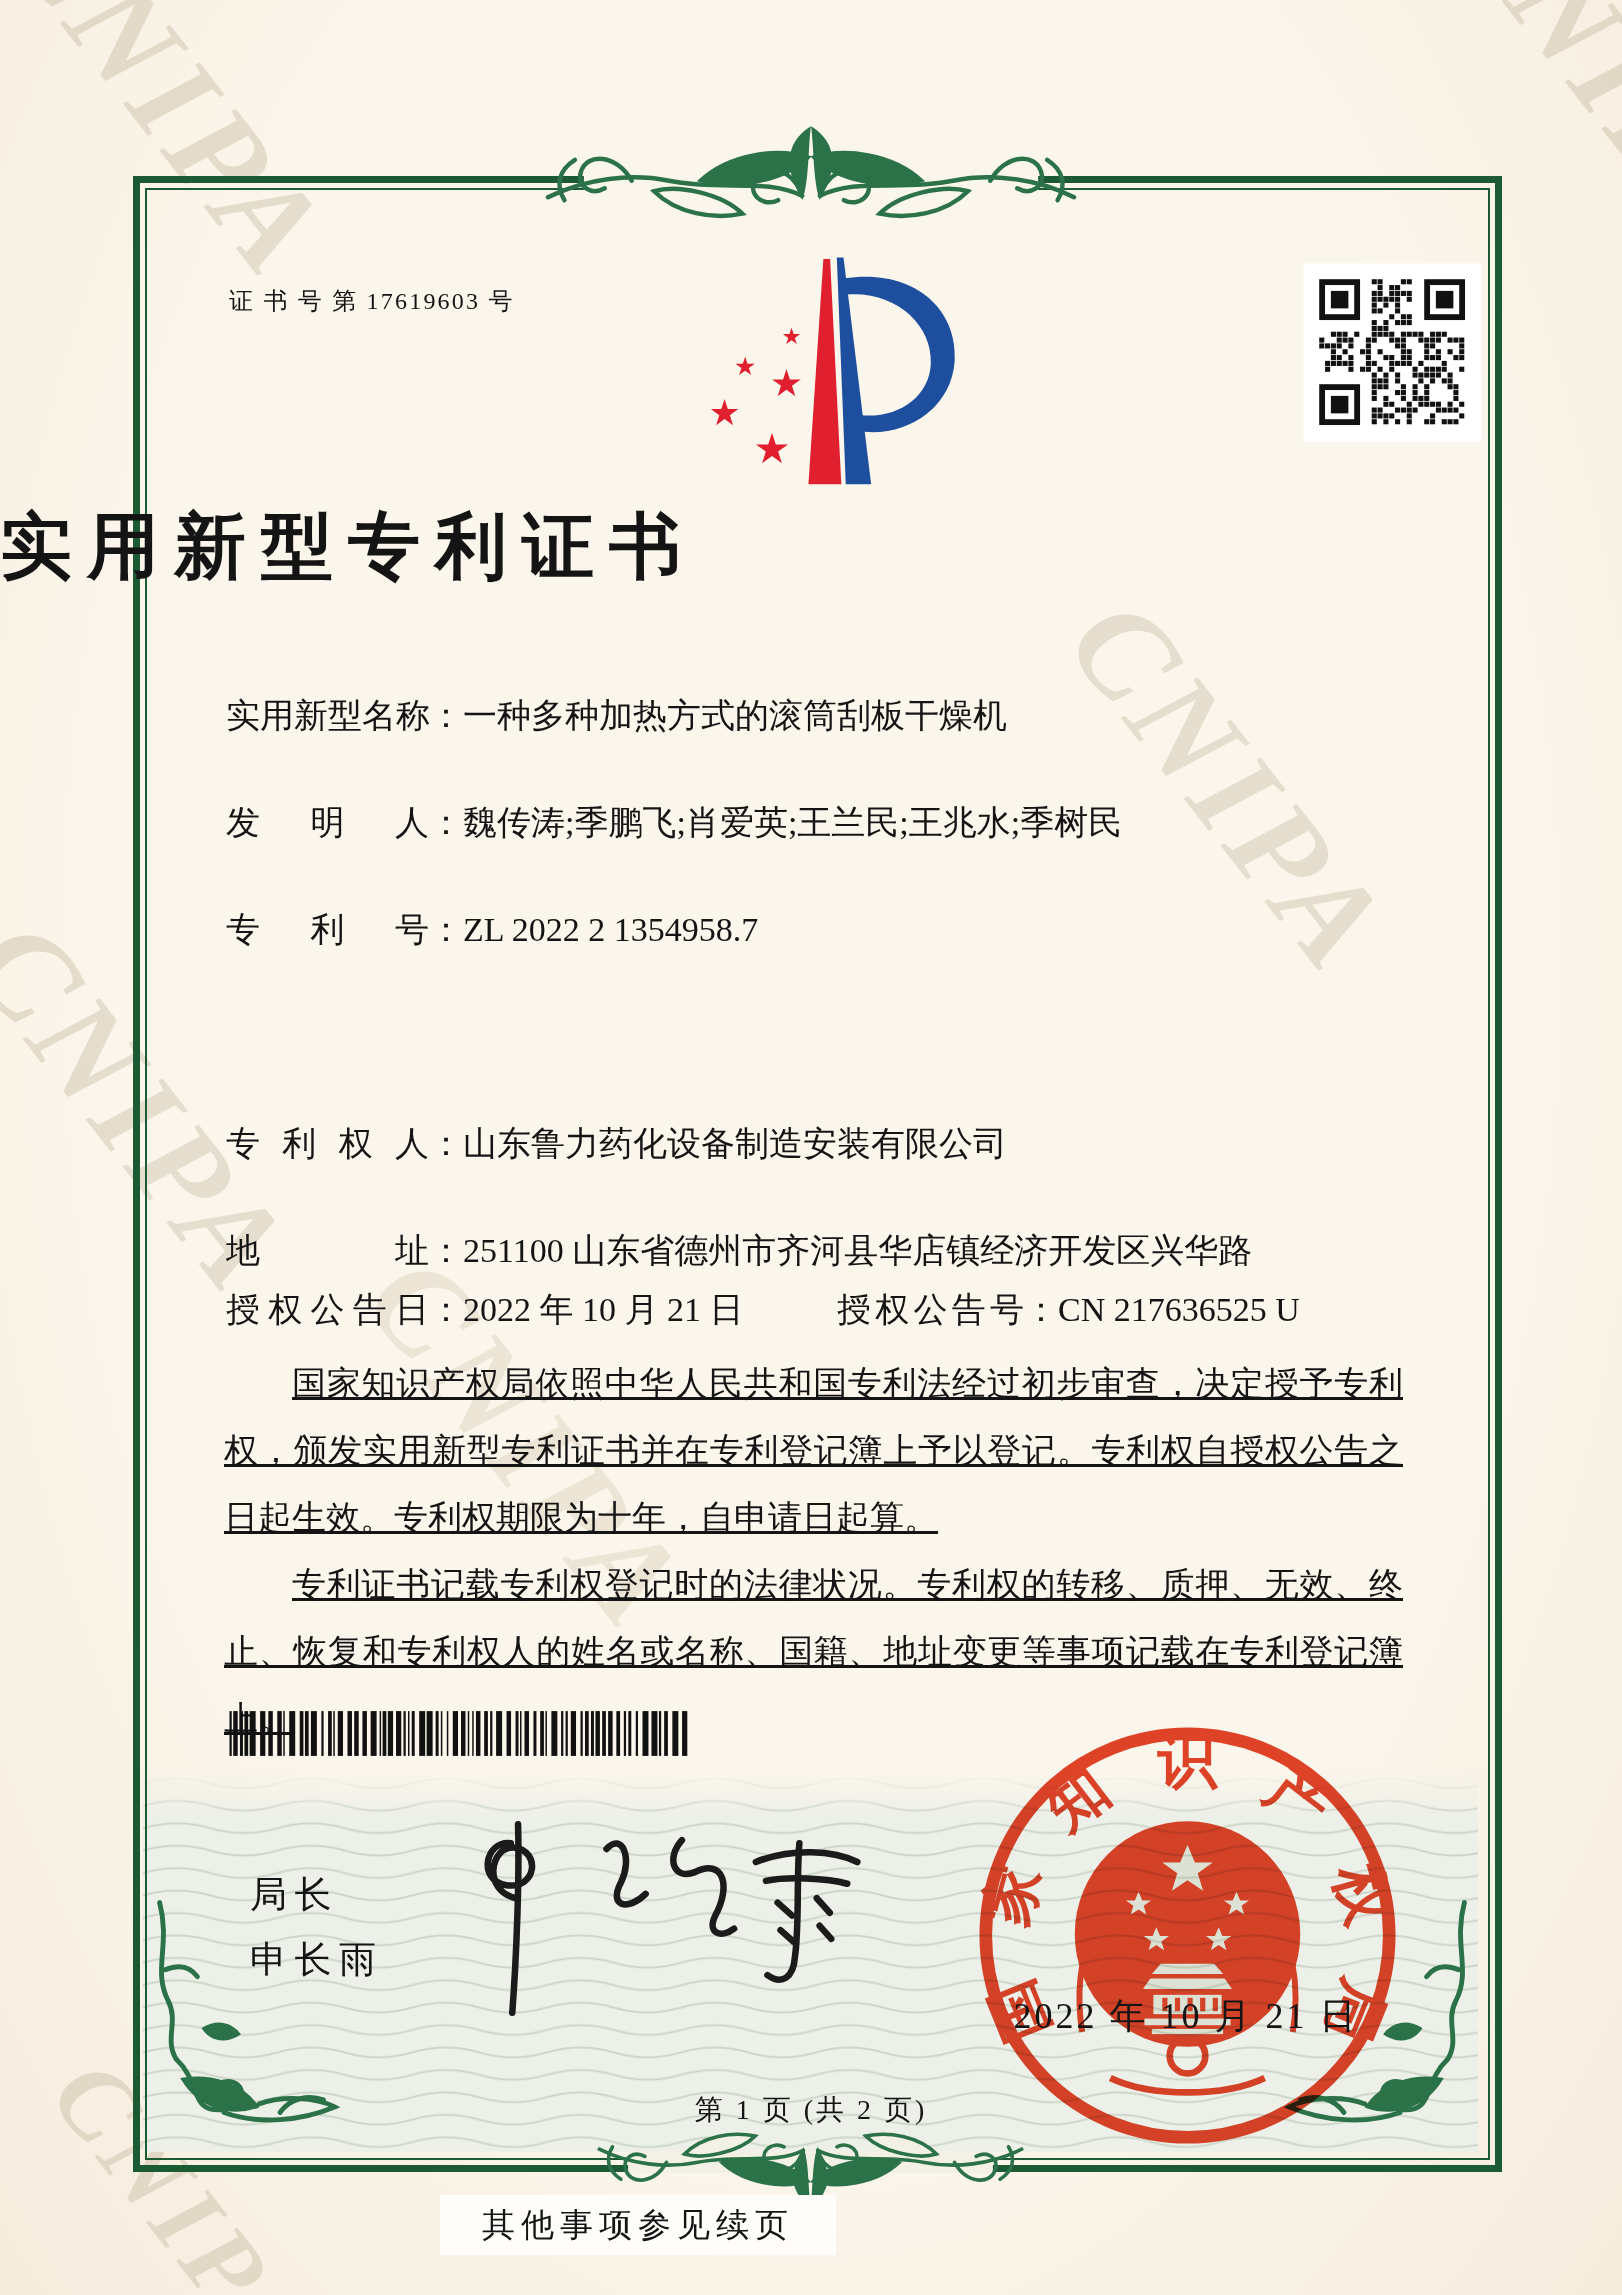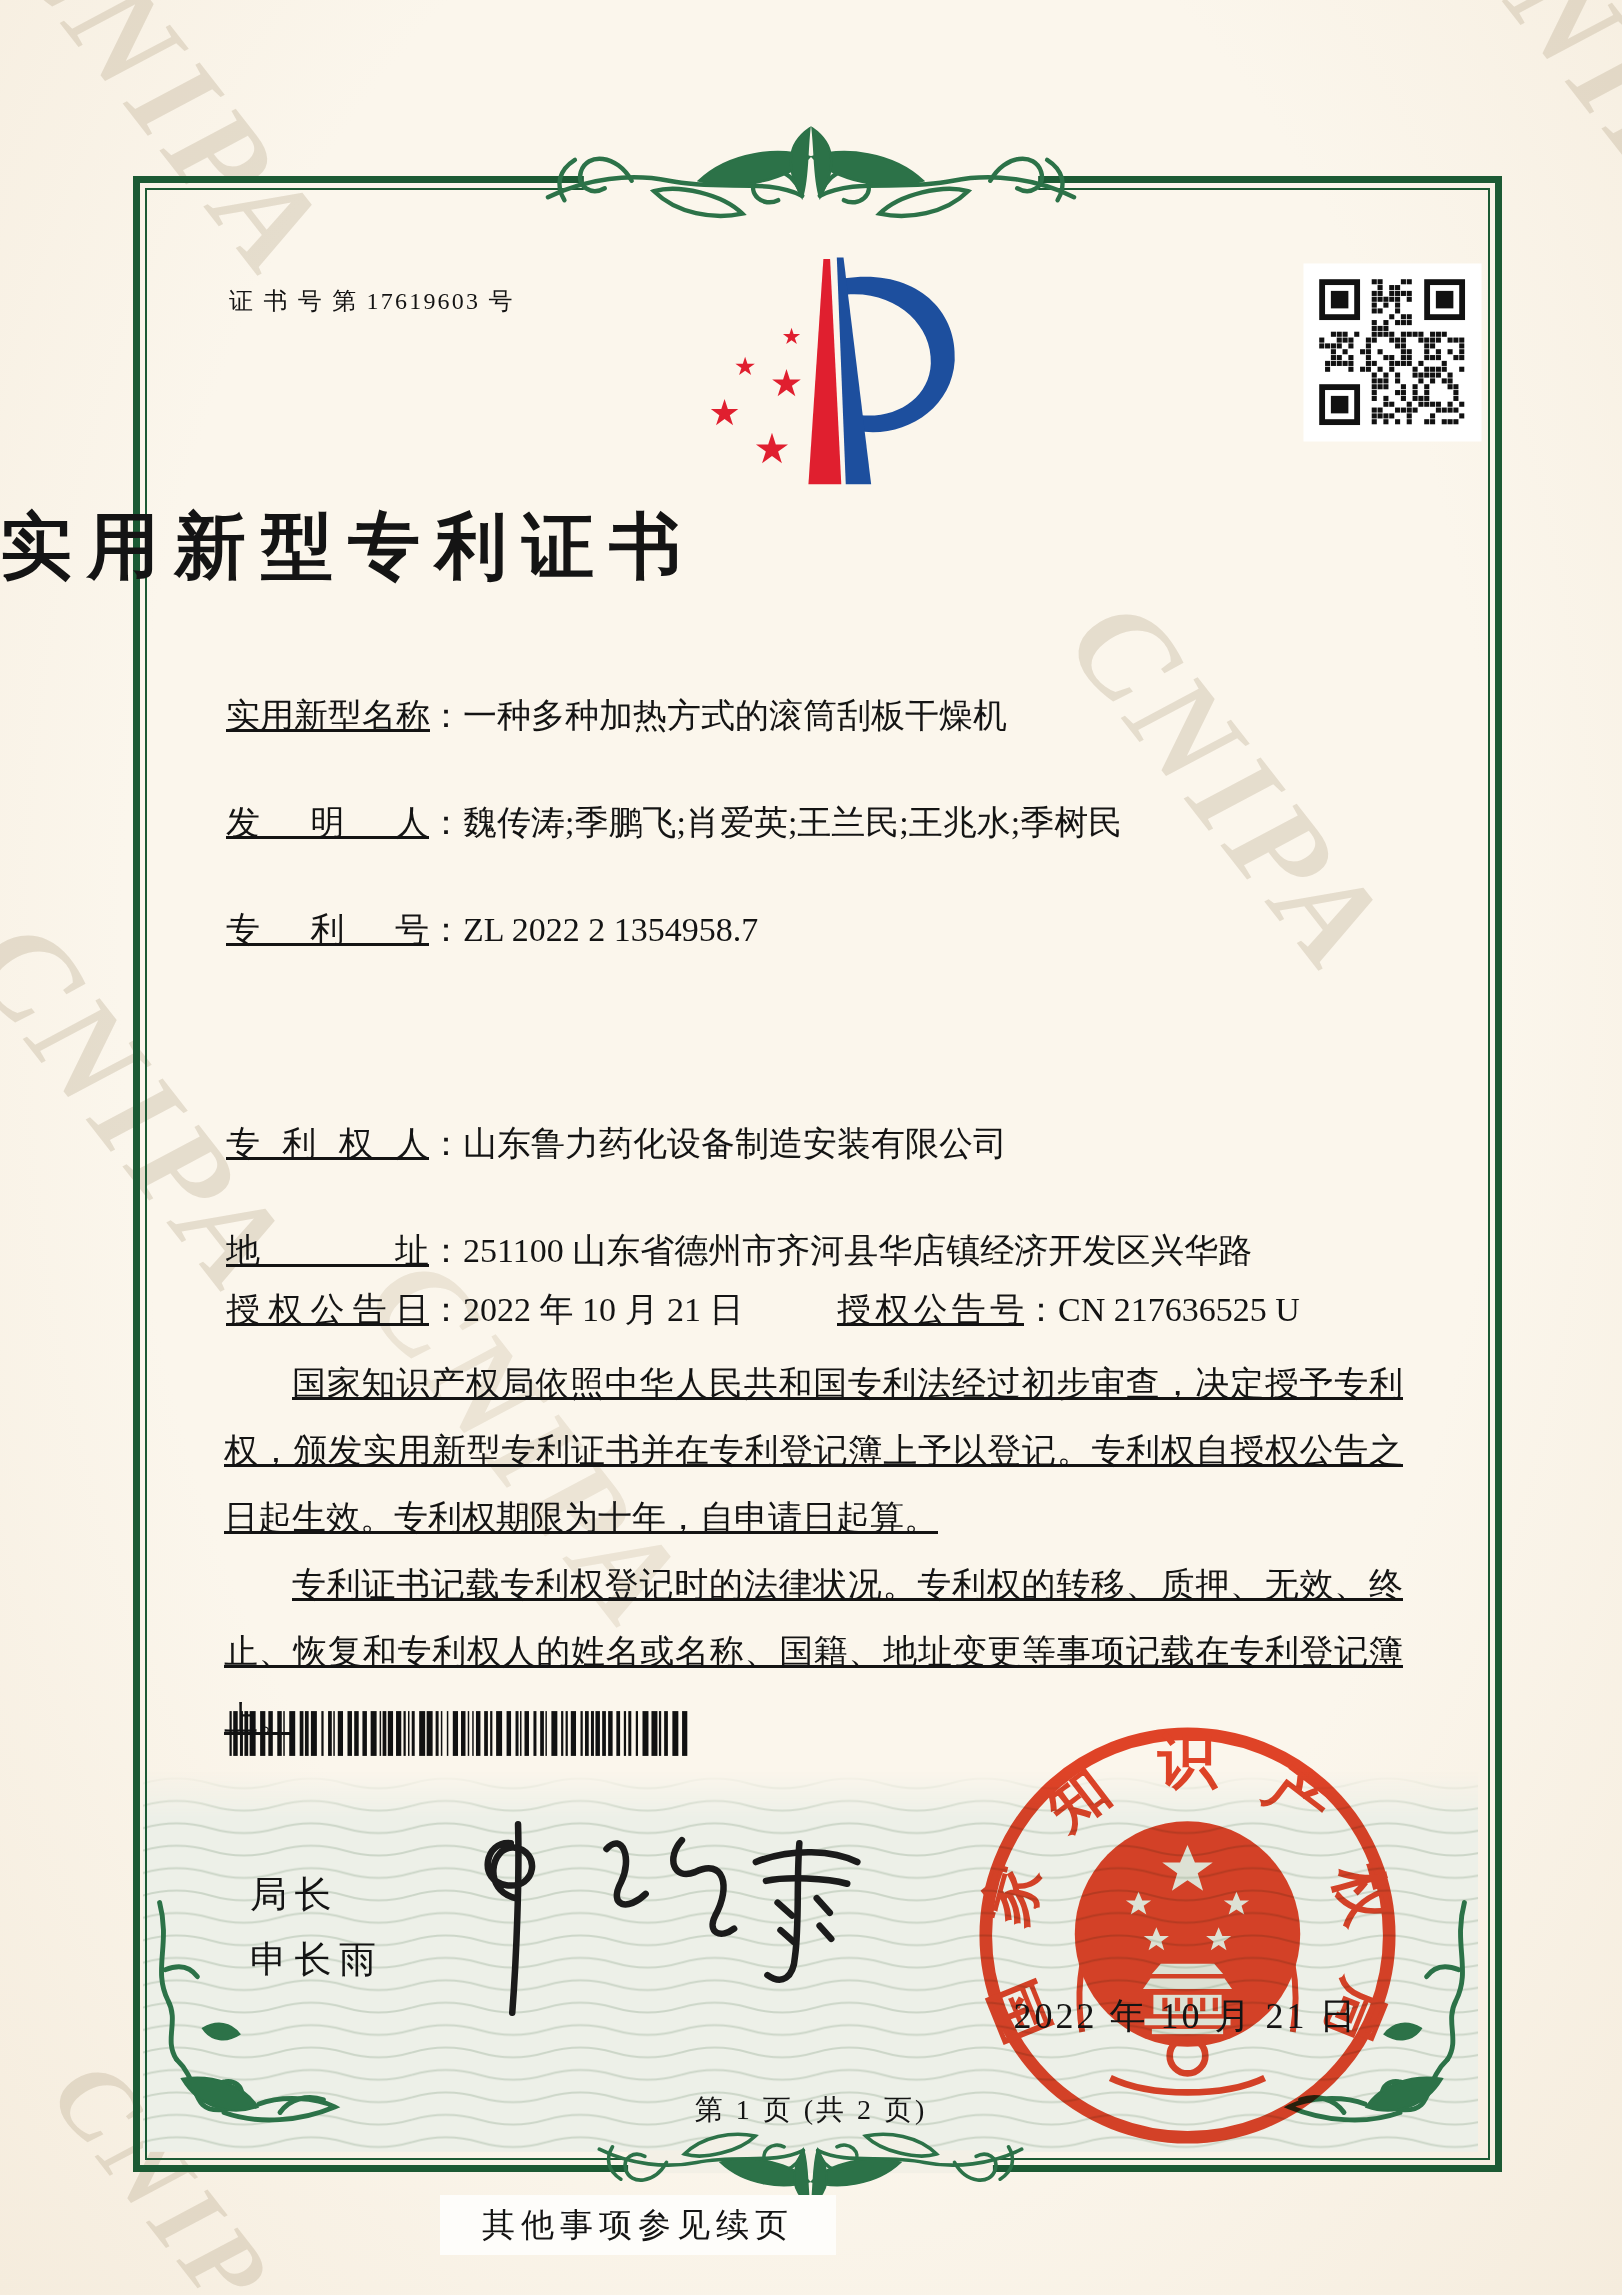--- a/index.html
+++ b/index.html
@@ -39,21 +39,21 @@
   
   .cert-no{position:absolute;left:229px;top:285px;z-index:6;
     font-size:24px;letter-spacing:2.2px;}
   .logo{position:absolute;left:695px;top:247px;width:306px;height:250px;z-index:6;}
   .qr{position:absolute;left:1308px;top:268px;width:169px;height:169px;z-index:6;
       background:#fff;box-shadow:0 0 0 4.5px #fff;}
   .title{position:absolute;left:0;width:1622px;top:499px;z-index:6;
     text-align:left;font-size:72px;font-weight:700;letter-spacing:15px;}
   
   .frow{position:absolute;left:226px;z-index:6;font-size:34px;white-space:nowrap;}
-  .flabel{display:inline-block;width:203px;text-align:justify;text-align-last:justify;text-decoration:underline;}
+  .flabel{display:inline-block;width:203px;text-align:justify;text-align-last:justify;}
   .fcolon{display:inline-block;width:34px;}
   .r1{top:693px;} .r2{top:800px;} .r3{top:907px;} .r4{top:1014px;}
   .r5{top:1121px;} .r6{top:1228px;} .r7{top:1287px;}
   .grant2{position:absolute;left:611px;top:0;}
   
   .paras{position:absolute;left:224px;top:1350px;width:1179px;z-index:6;
     font-size:34px;line-height:67px;text-align:justify;}
   .paras p{margin:0;text-indent:2em;text-decoration:underline;}
   
   .barcode{position:absolute;left:228px;top:1711px;width:472px;height:45px;z-index:6;}

